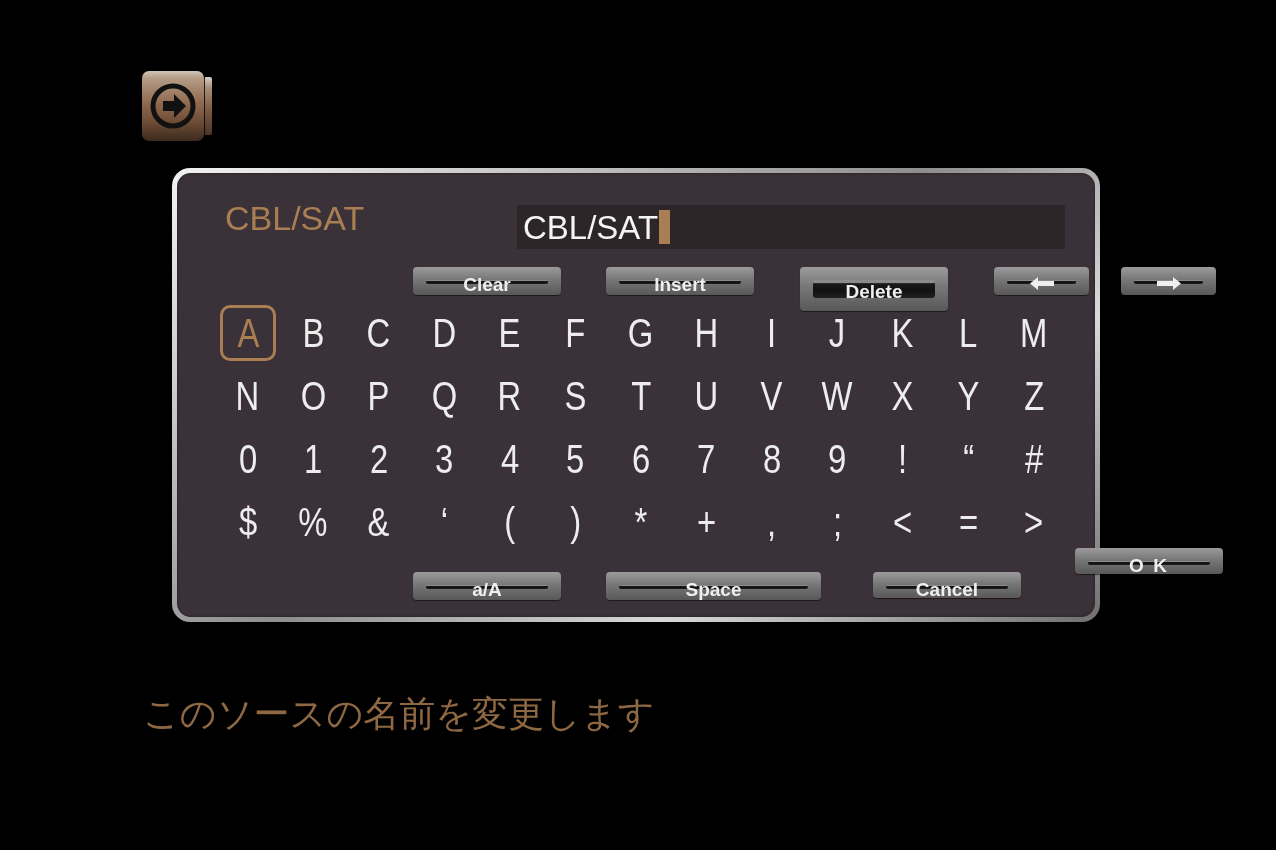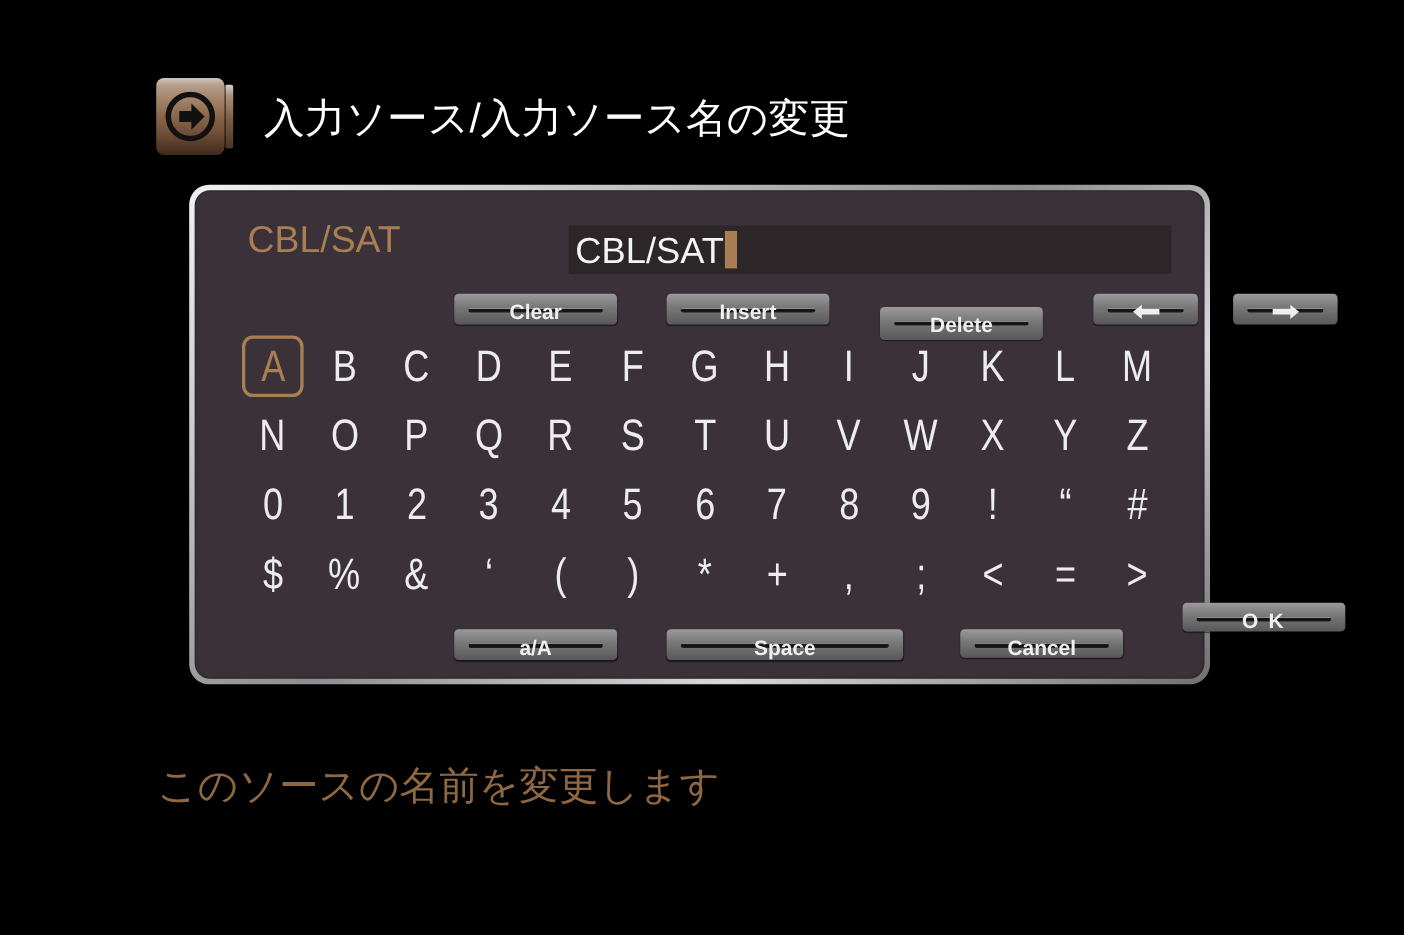--- a/index.html
+++ b/index.html
@@ -208,21 +208,20 @@
   <div id="header-icon">
     <div class="pagelayer l1"></div>
     <div class="pagelayer l2"></div>
     <div id="icon-face">
       <svg width="46" height="46" viewBox="0 0 46 46" aria-hidden="true">
         <circle cx="23" cy="23" r="20" fill="none" stroke="#111111" stroke-width="5"></circle>
         <path d="M13 18 L24 18 L24 11 L36 23 L24 35 L24 28 L13 28 Z" fill="#111111"></path>
       </svg>
     </div>
   </div>
-  <div id="header-title">入力ソース/入力ソース名の変更</div>
 </div>
 
 <div id="panel">
   <div id="panel-inner">
 
     <div id="source-label">CBL/SAT</div>
 
     <div id="name-field">
       <span id="name-value">CBL/SAT</span>
       <span id="name-caret"></span>
@@ -233,21 +232,21 @@
         <span class="btn-label">Clear</span>
       </div>
     </div>
 
     <div class="btn" style="left:429px; top:94px; width:148px; height:28px;">
       <div class="btn-face">
         <span class="btn-label">Insert</span>
       </div>
     </div>
 
-    <div class="btn" style="left:623px; top:106px; width:148px; height:30px;">
+    <div class="btn" style="left:623px; top:94px; width:148px; height:44px;">
       <div class="btn-face">
         <span class="btn-label">Delete</span>
       </div>
     </div>
 
     <div class="btn" style="left:817px; top:94px; width:95px; height:28px;">
       <div class="btn-face">
         <span>
           <svg width="26" height="15" viewBox="0 0 26 15" aria-hidden="true">
             <path d="M1 7.5 L9 1 L9 5 L25 5 L25 10 L9 10 L9 14 Z" fill="#efefef"></path>

